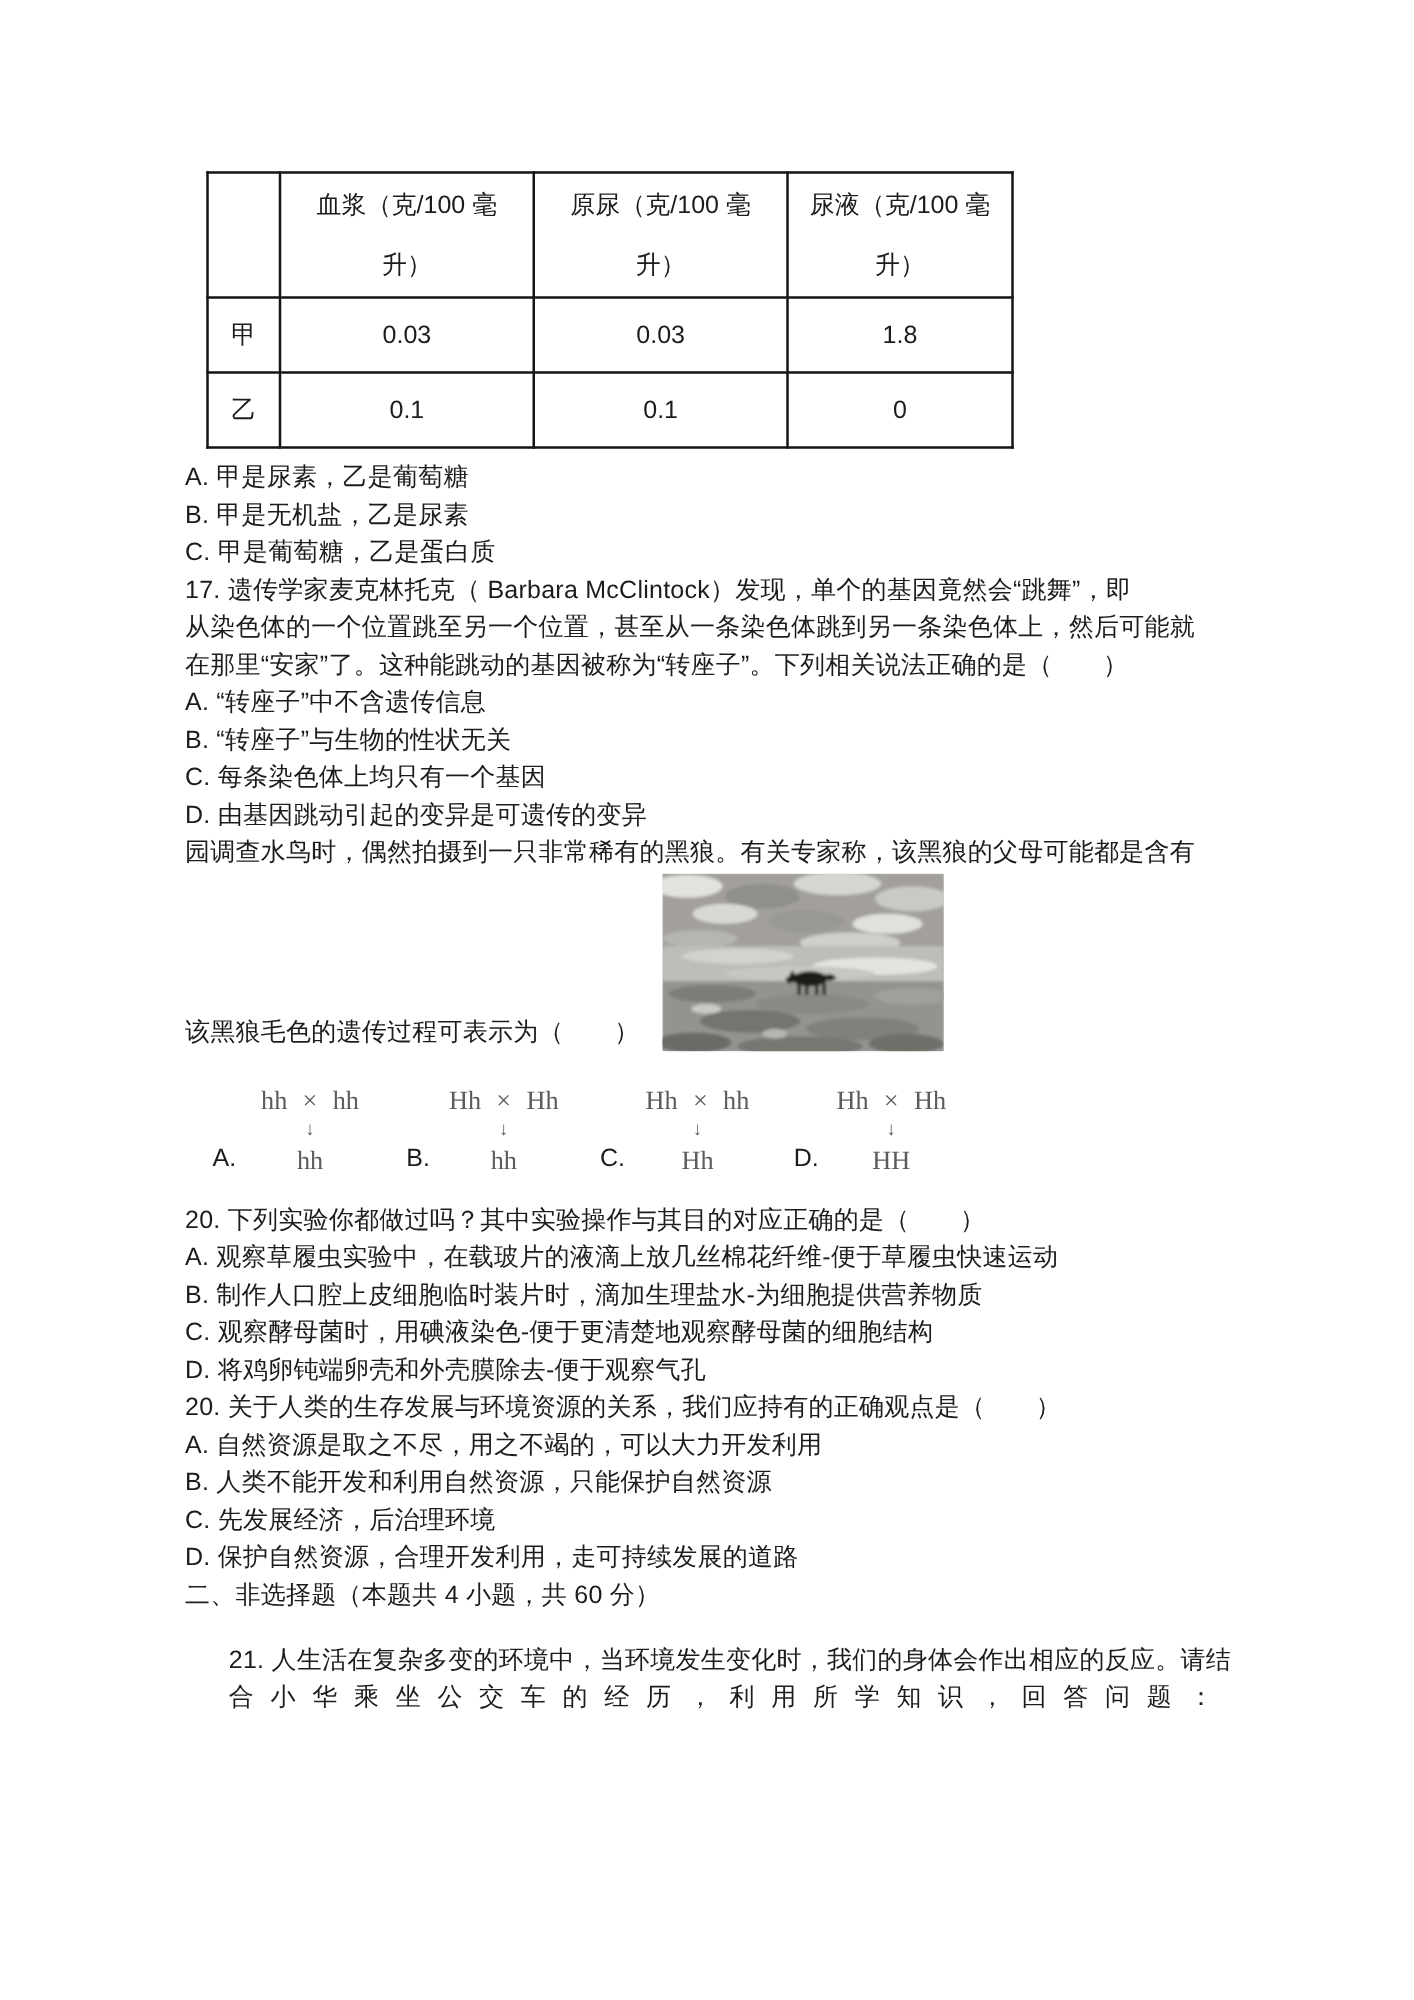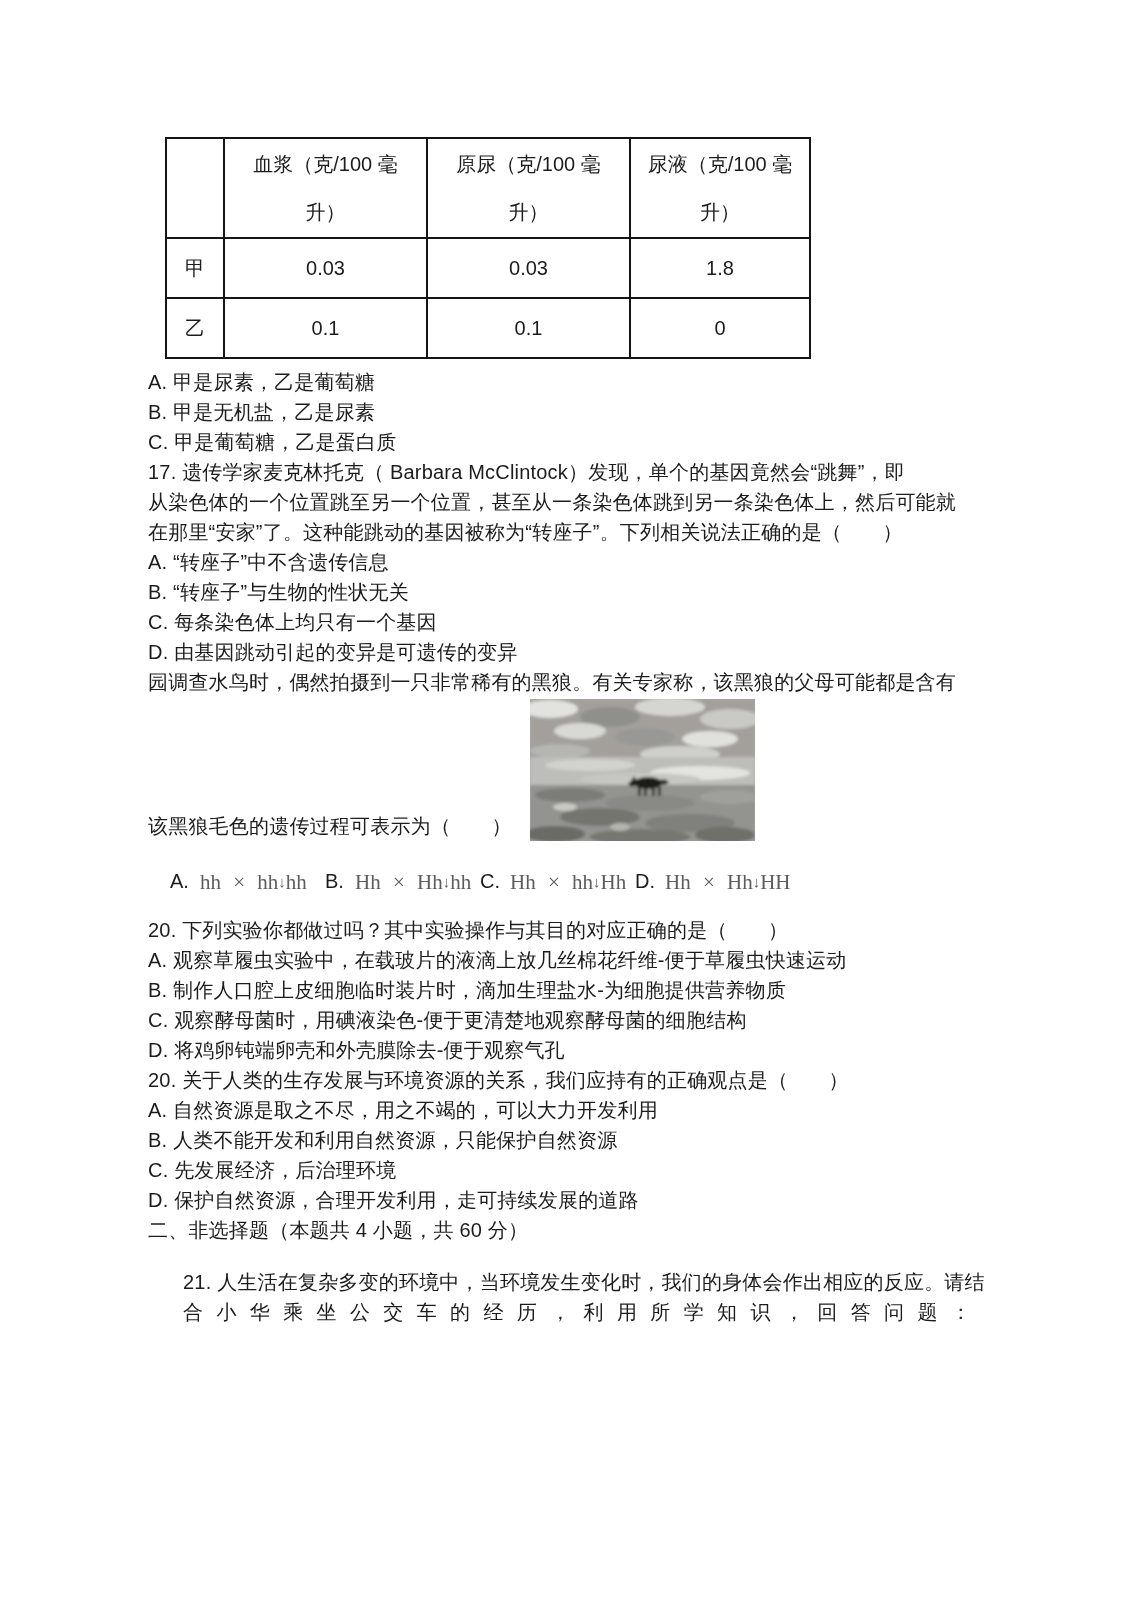--- a/index.html
+++ b/index.html
@@ -34,21 +34,21 @@
   .figure-row { display:flex; align-items:flex-end; margin-top:2px; height:142px; }
   .figure-caption { width:382px; margin-bottom:0; }
   .wolf-photo { width:225px; height:142px; flex:0 0 auto; }
   .wolf-photo svg { display:block; }
 
   
   .cross-row { display:flex; margin-top:26px; padding-left:22px; align-items:flex-end; }
   .cross-opt { width:155px; display:flex; align-items:flex-end; }
   .cross-opt:last-child { width:auto; }
   .opt-letter { font-size:20px; line-height:28px; margin-right:4px; width:26px; }
-  .cross-stack { display:flex; flex-direction:row; align-items:center; width:96px; }
+  .cross-stack { display:flex; flex-direction:column; align-items:center; width:96px; }
   .genotype {
     font-family:"Liberation Serif","DejaVu Serif",serif;
     font-size:21px; line-height:26px; color:#5c5c5c; word-spacing:7px; white-space:nowrap;
   }
   .cross-arrow { font-size:15px; line-height:22px; color:#5c5c5c; }
 
   .block2 { margin-top:20px; }
   .q21 { margin-top:22px;margin-left:35px; }
   .justify-last {
     width:788px; white-space:normal;

